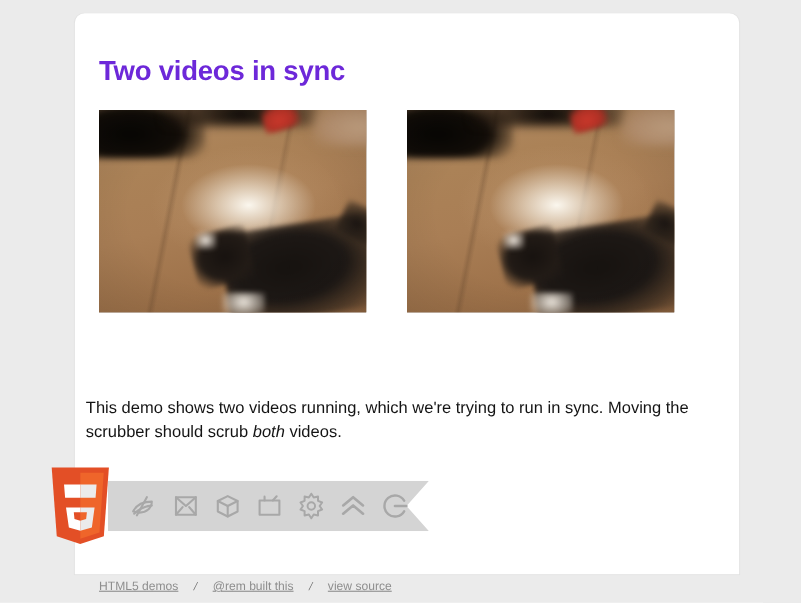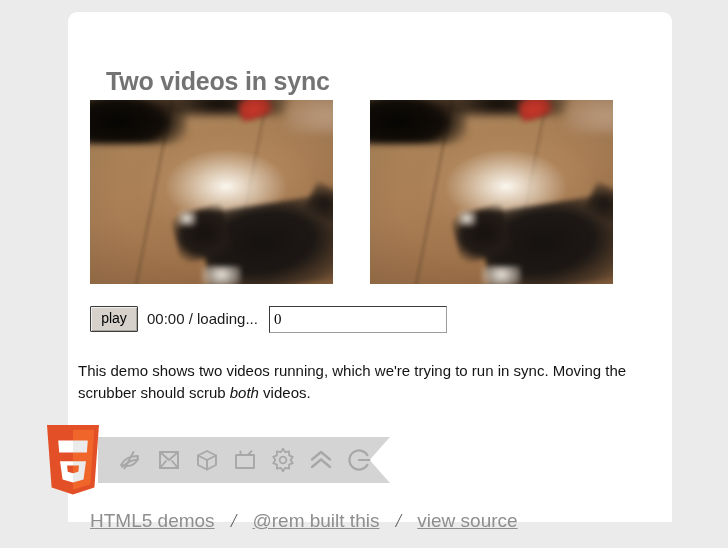--- a/index.html
+++ b/index.html
@@ -31,25 +31,25 @@
     background: #ffffff;
     border-radius: 9px 9px 0 0;
     box-shadow: 0 0 1px rgba(0,0,0,0.05);
   }
 
   
   .page-title {
     position: absolute;
     left: 22px;
     top: 38px;
-    margin: 16px;
+    margin: 0;
     font-size: 25px;
     line-height: 30px;
     font-weight: bold;
-    color: #737373;
+    color: #6d28d9;
     letter-spacing: -0.2px;
     font-family: "Liberation Sans", sans-serif;
   }
 
   
   .videos {
     position: absolute;
     left: 22px;
     top: 88px;
     width: 560px;
@@ -275,23 +275,23 @@
     left: 0px;
     top: 0px;
     width: 62px;
     height: 74px;
   }
 
   
   .footer-links {
     position: absolute;
     left: 22px;
-    top: 499px;
-    font-family: "Liberation Sans", sans-serif;
-    font-size: 19px;
+    top: 511px;
+    font-family: "Liberation Sans", sans-serif;
+    font-size: 11px;
     line-height: 20px;
     color: #8a8a8a;
     white-space: nowrap;
   }
   .footer-links a {
     color: #8e8e8e;
     text-decoration: underline;
     cursor: pointer;
   }
   .footer-sep {
@@ -337,25 +337,20 @@
           <div class="cat-head"></div>
           <div class="cat-bib"></div>
           <div class="cat-paw"></div>
           <div class="cat-tail"></div>
           <div class="vid-vignette"></div>
         </div>
       </div>
 
     </div>
 
-    <div class="controls">
-      <button type="button" class="play-btn">play</button>
-      <span class="time-label">00:00 / loading...</span>
-      <input type="text" class="scrubber" value="0" style="">
-    </div>
 
     <p class="description"><span>This demo shows two videos running, which we're trying to run in sync. Moving the scrubber should scrub </span><i>both</i><span> videos.</span></p>
 
     <div class="badge-strip">
 
       <div class="ribbon"></div>
 
       <div class="ribbon-icons">
 
         <span class="tech-icon">

